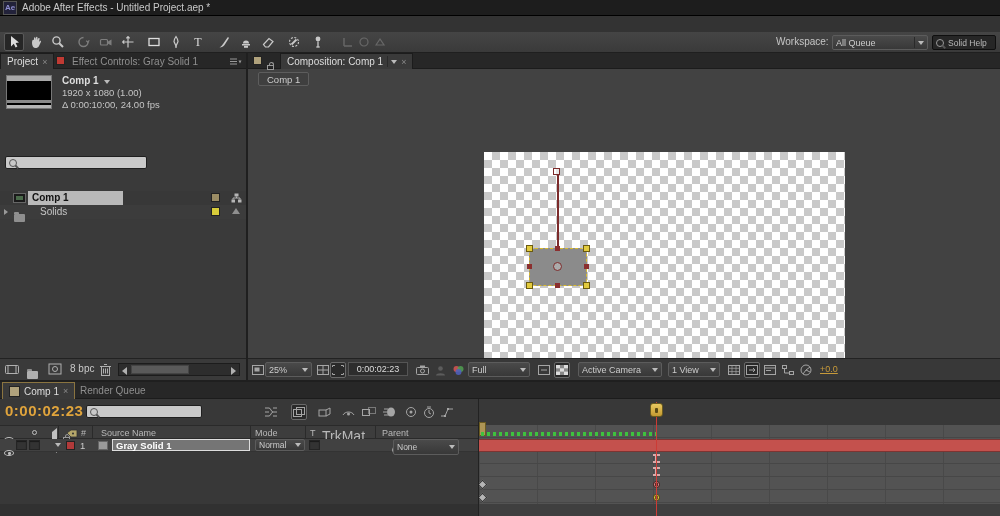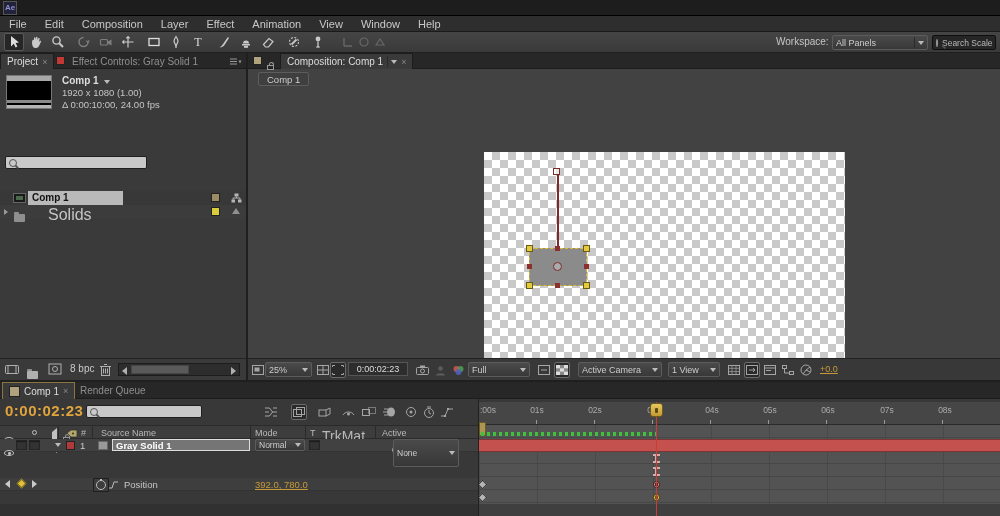--- a/index.html
+++ b/index.html
@@ -65,33 +65,23 @@
   .whip::after{content:"";position:absolute;left:2px;top:2px;width:2px;height:2px;background:#aaa;border-radius:50%;}
   svg{display:block;}
 </style>
 </head>
 <body>
 
 <div id="app">
 
   <div class="abs titlebar" style="left:0;top:0;width:1000px;height:16px">
     <span class="ae-icon">Ae</span>
+    <span class="title-text txt">Adobe After Effects - Untitled Project.aep *</span>
   </div>
 
-  <div class="abs menubar" style="left:0;top:16px;width:1000px;height:16px">
-    <span class="menu-item">File</span>
-    <span class="menu-item">Edit</span>
-    <span class="menu-item">Composition</span>
-    <span class="menu-item">Layer</span>
-    <span class="menu-item">Effect</span>
-    <span class="menu-item">Animation</span>
-    <span class="menu-item">View</span>
-    <span class="menu-item">Window</span>
-    <span class="menu-item">Help</span>
-  </div>
 
   <div class="abs toolbar" style="left:0;top:32px;width:1000px;height:21px">
     <div class="abs tool active" style="left:4px;top:1px">
       <svg width="14" height="14">
           <path d="M4,1 L4,11.5 L6.8,8.8 L8.6,12.6 L10.4,11.6 L8.6,7.9 L12,7.6 Z" fill="#ddd"></path>
         </svg>
     </div>
     <div class="abs tool" style="left:26px;top:1px">
       <svg width="14" height="14">
           <path d="M3,8 C3,5 4,4 5,5 L5,3 C5,2 6.5,2 6.5,3 L6.6,5 L7,2.5 C7.2,1.5 8.5,1.7 8.5,2.7 L8.5,5 L9.2,3.5 C9.6,2.6 10.8,3 10.6,4 L10,7 L10.8,6 C11.5,5.2 12.4,6 11.9,7 L10,11 C9.3,12.5 8,13 6.5,13 C4.5,13 3,11 3,8 Z" fill="#c9c9c9"></path>
@@ -176,27 +166,27 @@
           <circle cx="6" cy="6" r="4" stroke="#999" fill="none" stroke-width="1.2"></circle>
         </svg>
     </div>
     <div class="abs tool dimtool" style="left:370px;top:1px">
       <svg width="12" height="12">
           <path d="M2,9 L6,3 L10,9 Z" stroke="#999" fill="none" stroke-width="1.2"></path>
         </svg>
     </div>
     <span class="abs txt" style="left:776px;top:4px;font-size:10px;color:#c5c5c5">Workspace:</span>
     <div class="abs dd" style="left:832px;top:3px;width:96px">
-      <span class="lbl txt">All Panels</span>
+      <span class="lbl txt">All Queue</span>
       <span class="ddsep"></span>
       <span class="tri-d"></span>
     </div>
     <div class="abs searchbox" style="left:932px;top:3px;width:64px;height:15px;background:#262626;border:1px solid #0f0f0f">
       <span class="mag" style="border-color:#999"></span>
-      <span class="txt" style="font-size:8.5px;color:#b9b9b9;margin-left:4px">Search Scale</span>
+      <span class="txt" style="font-size:8.5px;color:#b9b9b9;margin-left:4px">Solid Help</span>
     </div>
   </div>
 
   <div class="abs" style="left:0;top:53px;width:248px;height:327px;background:#3a3a3a;border-right:2px solid #1f1f1f">
     <div class="abs ptabbar" style="left:0;top:0;width:246px;height:16px">
       <div class="abs tab-active" style="left:0;top:0">
         <span class="txt">Project</span>
         <span class="closex">×</span>
       </div>
       <span class="abs swatch" style="left:56px;top:3px;background:#c03a33"></span>
@@ -242,21 +232,21 @@
             <rect x="3.5" y="0.5" width="4" height="3" fill="#b5b5b5"></rect>
             <rect x="0.5" y="6.5" width="3.5" height="3" fill="#b5b5b5"></rect>
             <rect x="7" y="6.5" width="3.5" height="3" fill="#b5b5b5"></rect>
             <path d="M5.5,3.5 V5 M2,6.5 V5 H9 V6.5" stroke="#b5b5b5" fill="none"></path>
           </svg>
       </div>
     </div>
     <div class="abs" style="left:0;top:152px;width:246px;height:14px;background:#3c3c3c">
       <span class="abs tri-r" style="left:4px;top:4px;border-left-color:#999"></span>
       <span class="abs folder" style="left:14px;top:3px"></span>
-      <span class="abs txt" style="left:48px;top:1px;font-size:16px;color:#c5c5c5">Solids</span>
+      <span class="abs txt" style="left:40px;top:1px;font-size:10px;color:#c5c5c5">Solids</span>
       <span class="abs swatch" style="left:211px;top:2px;background:#d8cc3a"></span>
       <div class="abs" style="left:232px;top:3px;width:0;height:0;border-left:4px solid transparent;border-right:4px solid transparent;border-bottom:6px solid #8f8f8f"></div>
     </div>
 
     <div class="abs" style="left:0;top:305px;width:246px;height:22px;background:#3a3a3a;border-top:1px solid #222">
       <div class="abs" style="left:5px;top:5px">
         <svg width="14" height="11">
             <rect x="0.5" y="1.5" width="13" height="8" rx="1" stroke="#b0b0b0" fill="none"></rect>
             <path d="M3,1.5 V9.5 M11,1.5 V9.5" stroke="#b0b0b0"></path>
           </svg>
@@ -515,37 +505,25 @@
       </div>
       <span class="abs txt" style="left:81px;top:2px;font-size:9px;color:#b9b9b9">#</span>
       <div class="abs" style="left:92px;top:0;width:1px;height:14px;background:#2a2a2a"></div>
       <span class="abs txt" style="left:101px;top:2px;font-size:9px;color:#b9b9b9">Source Name</span>
       <div class="abs" style="left:250px;top:0;width:1px;height:14px;background:#2a2a2a"></div>
       <span class="abs txt" style="left:255px;top:2px;font-size:9px;color:#b9b9b9">Mode</span>
       <div class="abs" style="left:305px;top:0;width:1px;height:14px;background:#2a2a2a"></div>
       <span class="abs txt" style="left:310px;top:2px;font-size:9px;color:#b9b9b9">T</span>
       <span class="abs txt" style="left:322px;top:2px;font-size:14px;color:#b9b9b9">TrkMat</span>
       <div class="abs" style="left:375px;top:0;width:1px;height:14px;background:#2a2a2a"></div>
-      <span class="abs txt" style="left:382px;top:2px;font-size:9px;color:#b9b9b9">Active</span>
+      <span class="abs txt" style="left:382px;top:2px;font-size:9px;color:#b9b9b9">Parent</span>
     </div>
 
     <div class="abs" style="left:478px;top:17px;width:522px;height:119px;background:#383838;border-left:1px solid #222;overflow:hidden">
 
-      <div class="abs" style="left:0;top:3px;width:522px;height:23px;background:#464646;border-bottom:1px solid #2a2a2a">
-        <span class="abs txt" style="left:1px;top:3px;font-size:8.5px;color:#aaa">:00s</span>
-        <span class="abs txt" style="left:58px;top:3px;font-size:8.5px;color:#aaa;transform:translateX(-50%)">01s</span>
-        <span class="abs txt" style="left:116px;top:3px;font-size:8.5px;color:#aaa;transform:translateX(-50%)">02s</span>
-        <span class="abs txt" style="left:175px;top:3px;font-size:8.5px;color:#aaa;transform:translateX(-50%)">03s</span>
-        <span class="abs txt" style="left:233px;top:3px;font-size:8.5px;color:#aaa;transform:translateX(-50%)">04s</span>
-        <span class="abs txt" style="left:291px;top:3px;font-size:8.5px;color:#aaa;transform:translateX(-50%)">05s</span>
-        <span class="abs txt" style="left:349px;top:3px;font-size:8.5px;color:#aaa;transform:translateX(-50%)">06s</span>
-        <span class="abs txt" style="left:408px;top:3px;font-size:8.5px;color:#aaa;transform:translateX(-50%)">07s</span>
-        <span class="abs txt" style="left:466px;top:3px;font-size:8.5px;color:#aaa;transform:translateX(-50%)">08s</span>
-        <div class="abs" style="left:0;bottom:0;width:522px;height:4px;background:repeating-linear-gradient(90deg,transparent 0 57px,#999 57px 58px)"></div>
-      </div>
 
       <div class="abs" style="left:0;top:26px;width:522px;height:79px;background:#535353;
            background-image:repeating-linear-gradient(180deg,transparent 0 12px,#474747 12px 13px),repeating-linear-gradient(90deg,rgba(0,0,0,.12) 0 1px,transparent 1px 58px);"></div>
       <div class="abs" style="left:0;top:105px;width:522px;height:14px;background:#3f3f3f"></div>
 
       <div class="abs" style="left:0;top:23px;width:7px;height:14px;background:#ad9556;border:1px solid #6b5b20"></div>
 
       <div class="abs" style="left:2px;top:33px;width:175px;height:4px;background:repeating-linear-gradient(90deg,#3ec23e 0 3px,transparent 3px 6px)"></div>
 
       <div class="abs" style="left:0;top:40px;width:522px;height:13px;background:#c4514d;border-top:1px solid #7e3432;border-bottom:1px solid #7e3432"></div>
@@ -574,40 +552,25 @@
       <div class="abs" style="left:98px;top:2px;width:10px;height:9px;background:#9a9a9a;border:1px solid #666"></div>
       <div class="abs" style="left:112px;top:0;width:138px;height:12px;background:#757575;border:1px solid #ddd;display:flex;align-items:center;padding-left:3px">
         <span class="txt" style="font-size:9.5px;font-weight:bold;color:#fff">Gray Solid 1</span>
       </div>
       <div class="abs dd" style="left:255px;top:0;width:50px;height:12px">
         <span class="lbl txt" style="font-size:8.5px">Normal</span>
         <span class="tri-d"></span>
       </div>
       <div class="abs cell-box" style="left:309px;top:1px;width:11px;height:10px"></div>
       <span class="abs whip" style="left:378px;top:1px"></span>
-      <div class="abs dd" style="left:393px;top:0;width:66px;height:28px">
+      <div class="abs dd" style="left:393px;top:0;width:66px;height:16px">
         <span class="lbl txt" style="font-size:8.5px">None</span>
         <span class="tri-d"></span>
       </div>
     </div>
 
 
 
-    <div class="abs" style="left:0;top:96px;width:478px;height:13px;background:#3e3e3e;border-bottom:1px solid #333">
-      <span class="abs nav-tri-l" style="left:5px;top:2px"></span>
-      <span class="abs kf-diamond" style="left:18px;top:2px"></span>
-      <span class="abs nav-tri-r" style="left:32px;top:2px"></span>
-      <span class="abs kbox" style="left:93px;top:0">
-          <span class="stopwatch"></span>
-        </span>
-      <span class="abs" style="left:108px;top:2px">
-        <svg width="11" height="9">
-            <path d="M1,8 L4,8 L6,2 L10,2" stroke="#bbb" fill="none"></path>
-          </svg>
-      </span>
-      <span class="abs txt tl-row-label" style="left:124px;top:1px">Position</span>
-      <span class="abs txt orange" style="left:255px;top:1px;font-size:9.5px">392.0, 780.0</span>
-    </div>
 
     <div class="abs" style="left:0;top:122px;width:478px;height:14px;background:#313131"></div>
   </div>
 
 </div>
 
 </body></html>

